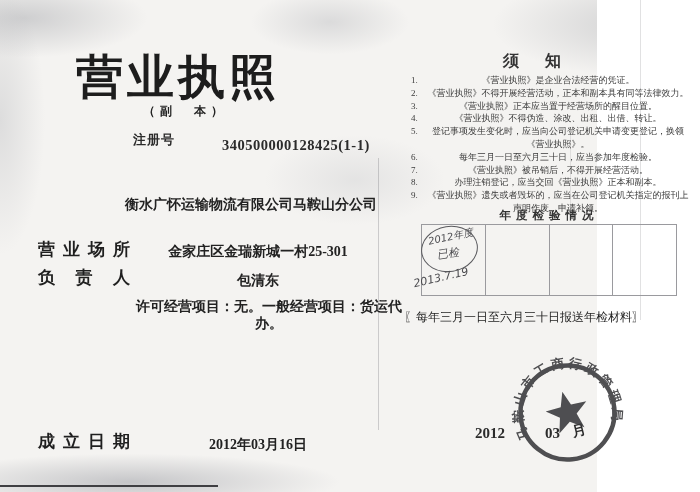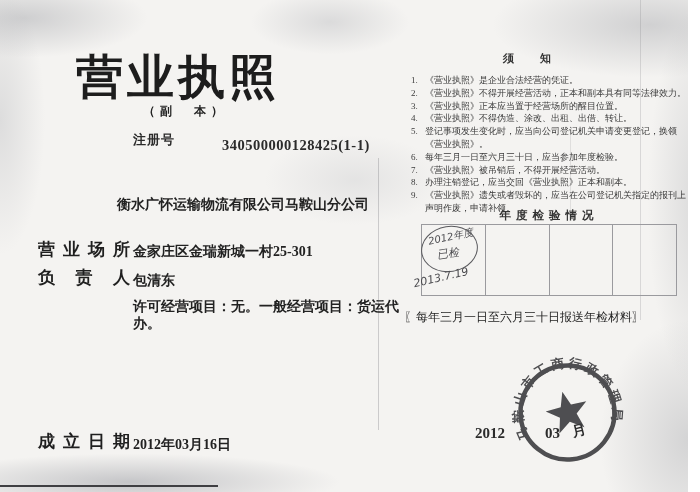--- a/index.html
+++ b/index.html
@@ -1,20 +1,20 @@
 <!DOCTYPE html>
 <html><head>
 <meta charset="utf-8">
 <style>
   * { margin: 0; padding: 0; box-sizing: border-box; }
   html, body { width: 700px; height: 492px; overflow: hidden; }
   body { font-family: "Liberation Serif", serif; color: #2b2b2b; }
 
   .page {
-    position: relative; width: 688px; height: 492px;
+    position: relative; width: 597px; height: 492px;
     background-color: #f4f3f1;
     background-image:
       radial-gradient(ellipse 170px 55px at 25px 18px, rgba(150,152,158,0.40), transparent 72%),
       radial-gradient(ellipse 60px 180px at 0px 120px, rgba(160,162,168,0.28), transparent 75%),
       radial-gradient(ellipse 110px 45px at 330px 22px, rgba(160,162,168,0.30), transparent 72%),
       radial-gradient(ellipse 210px 70px at 650px 25px, rgba(150,152,158,0.38), transparent 75%),
       radial-gradient(ellipse 70px 260px at 700px 200px, rgba(155,157,163,0.30), transparent 75%),
       radial-gradient(ellipse 120px 160px at 690px 440px, rgba(150,152,158,0.35), transparent 75%),
       radial-gradient(ellipse 280px 38px at 130px 482px, rgba(140,142,150,0.45), transparent 75%),
       radial-gradient(ellipse 120px 60px at 355px 180px, rgba(170,172,178,0.22), transparent 75%);
@@ -35,28 +35,28 @@
   .subtitle { left: 143px; top: 103px; font-size: 12px; font-weight: bold; letter-spacing: 5px; color: #222; }
   .regno-label { left: 133px; top: 131px; font-family: "Liberation Sans", sans-serif;
                  font-weight: bold; font-size: 13px; letter-spacing: 1px; }
   .regno-value { left: 196px; top: 137px; font-size: 14.5px; font-weight: 600; letter-spacing: 0.5px; margin-left: 26px; }
 
   .field-label { position: absolute; left: 38px; width: 92px;
                  font-family: "Liberation Sans", sans-serif; font-weight: 600;
                  font-size: 17px; color: #1f1f1f;
                  text-align: justify; text-align-last: justify; white-space: normal; }
   .field-value { position: absolute; font-size: 14px; font-weight: 600; color: #222;
-                 white-space: normal; line-height: 17px; }
+                 white-space: normal; line-height: 17px; text-align: center; }
 
   
-  .notice-header { left: 503px; top: 51px; font-size: 11px; font-weight: bold; letter-spacing: 26px; color: #333; }
+  .notice-header { left: 503px; top: 51px; font-size: 16px; font-weight: bold; letter-spacing: 26px; color: #333; }
   .notice-list { position: absolute; left: 411px; top: 74px; width: 280px; list-style: none; }
   .notice-list li { display: flex; font-size: 9px; line-height: 12.8px; color: #3a3a3a; }
   .notice-list .num { width: 14px; flex: 0 0 14px; }
-  .notice-list .nt { flex: 1; white-space: normal; }
+  .notice-list .nt { flex: 1; white-space: normal; text-align: center; }
 
   .insp-header { left: 421px; top: 208px; width: 256px; text-align: center;
                  font-size: 11.5px; font-weight: bold; letter-spacing: 5px; color: #333; }
   .insp-table { position: absolute; left: 421px; top: 224px; width: 256px; height: 72px;
                 display: flex; border: 1px solid #9a9a9e; }
   .insp-cell { flex: 1; border-right: 1px solid #9a9a9e; }
   .insp-cell:last-child { border-right: none; }
 
   .hw { position: absolute; color: #4c4c50; font-family: "DejaVu Sans", sans-serif; font-style: italic; }
   .hw-circle { left: 421px; top: 226px; width: 57px; height: 46px;

